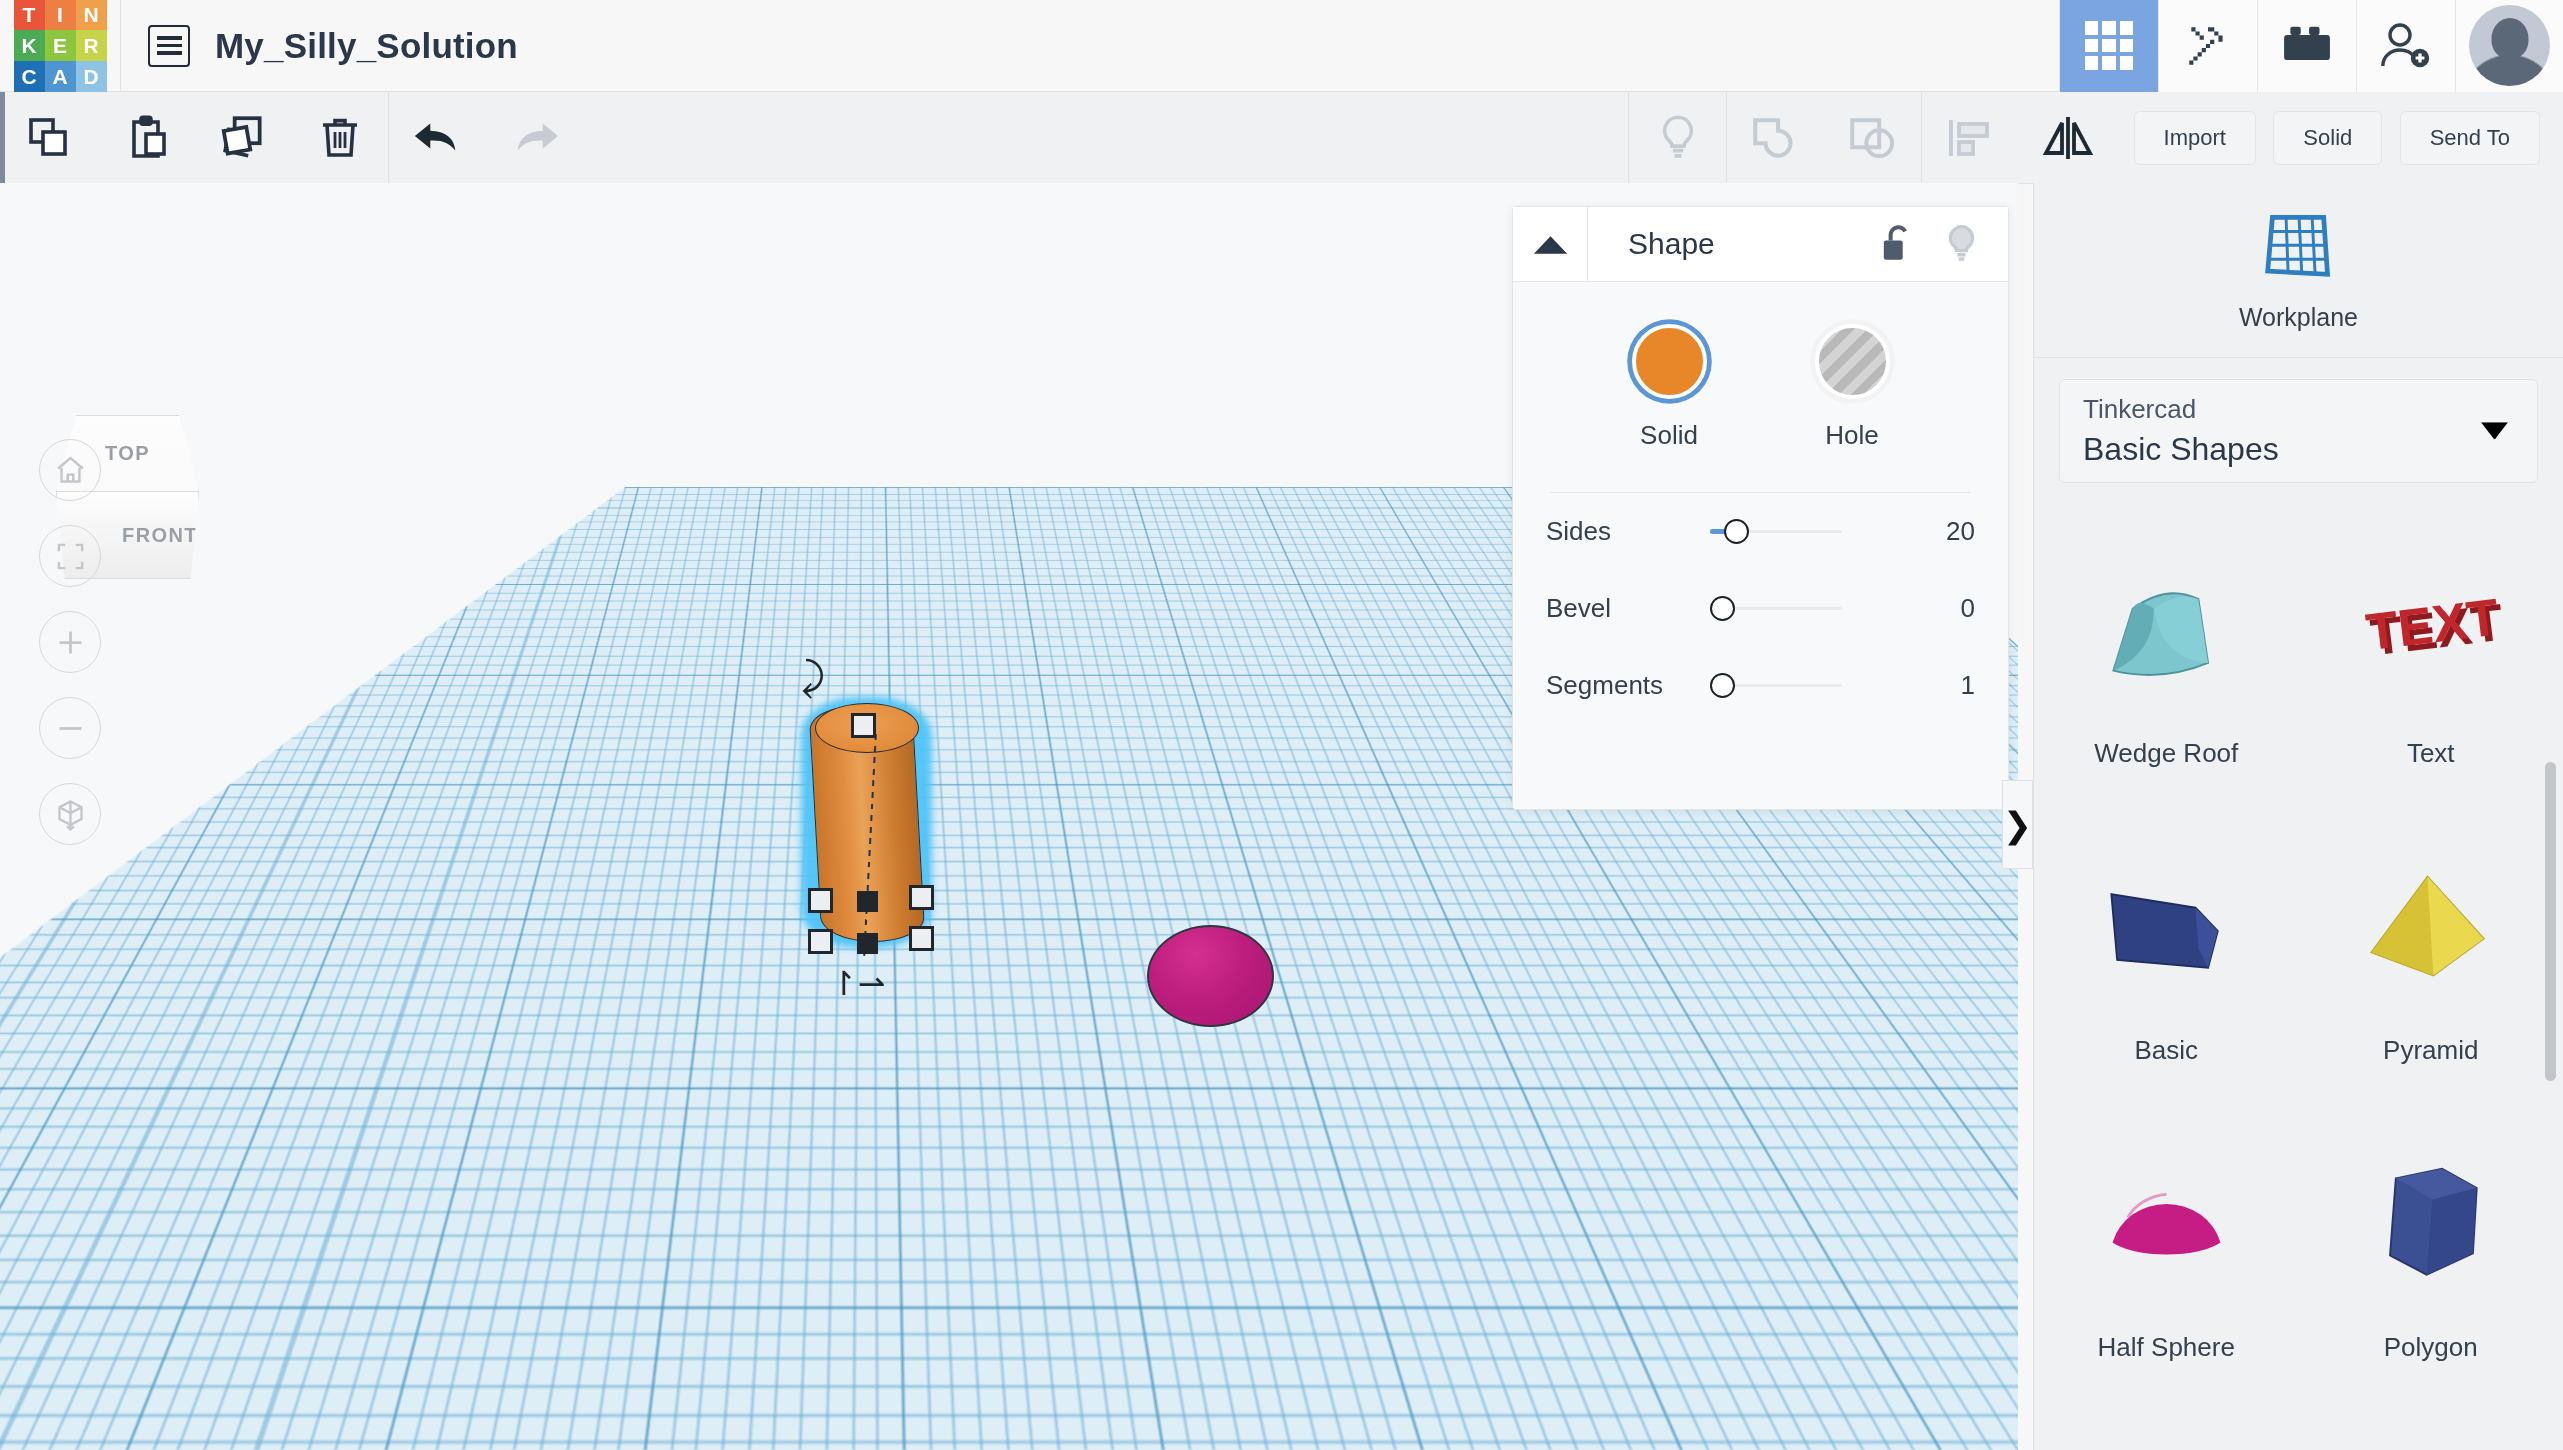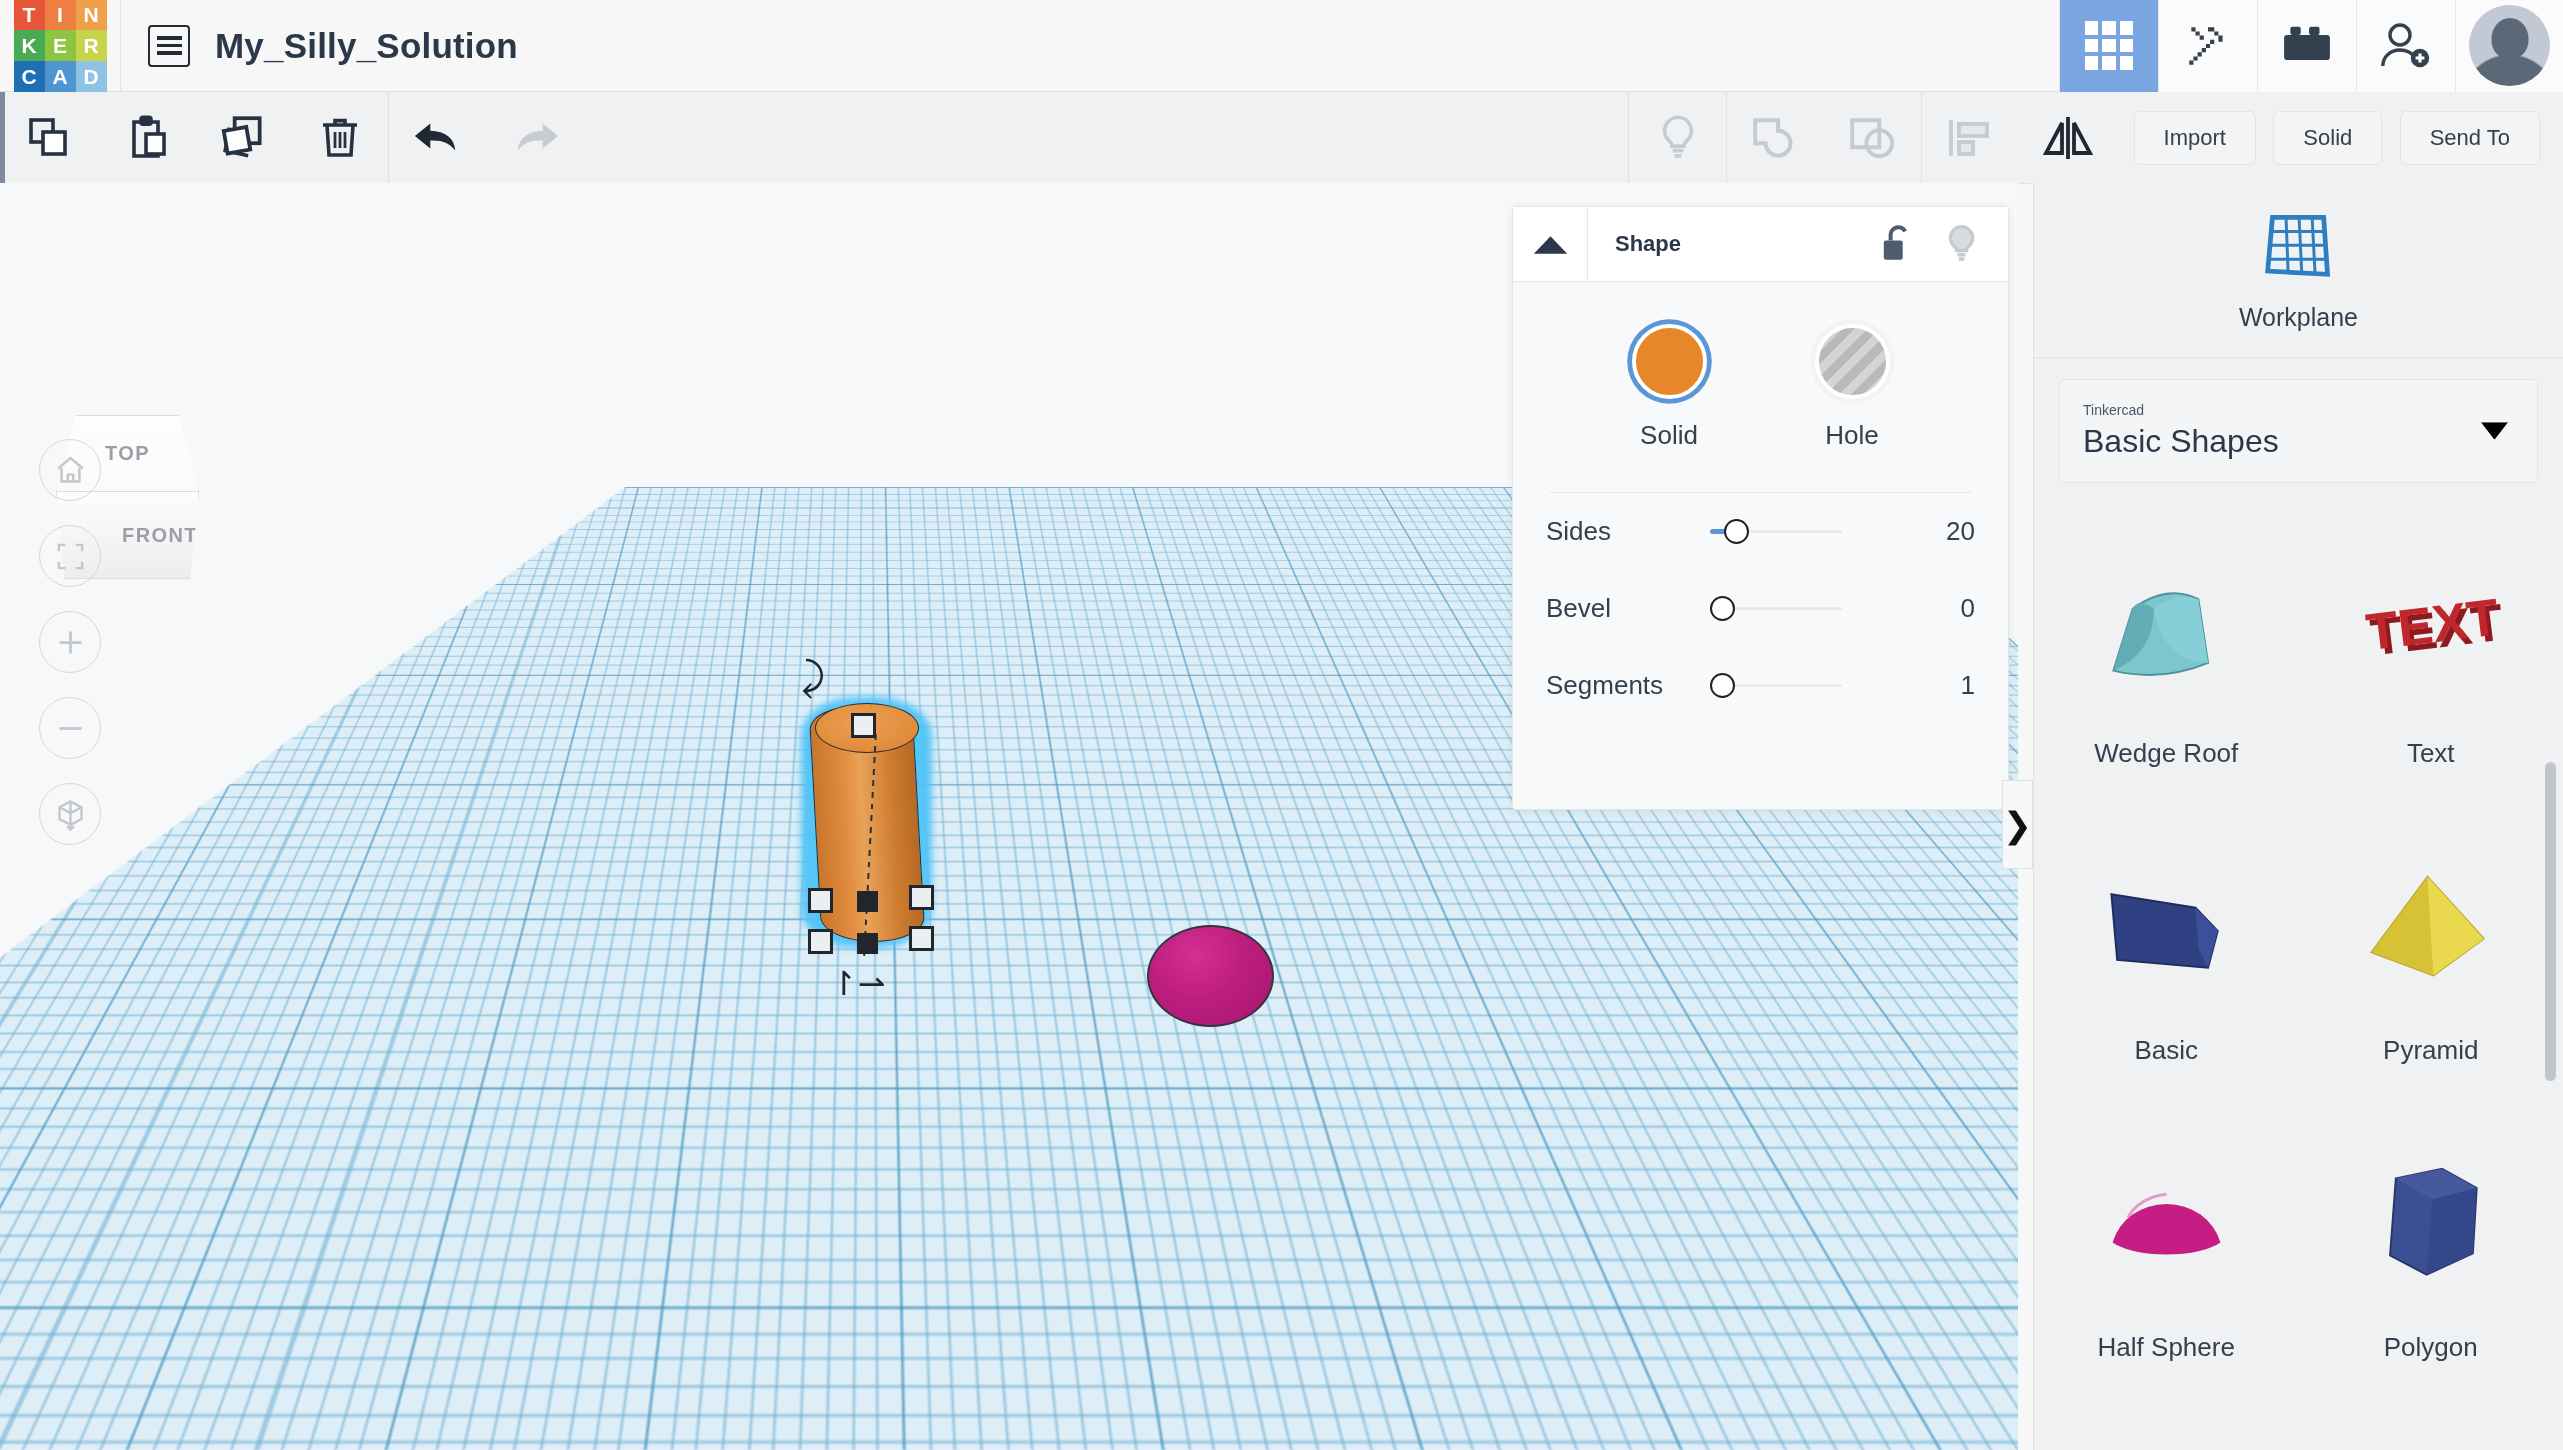--- a/index.html
+++ b/index.html
@@ -189,21 +189,21 @@
     box-shadow: 0 1.9px 9.7px rgba(0,0,0,.07);
   }
   #insp-head {
     height:75px; background:#fff; border-bottom:1px solid #e4e6ea;
     display:flex; align-items:center;
   }
   #insp-collapse {
     width:75px; height:75px; display:flex; align-items:center; justify-content:center;
     border-right:1px solid #e4e6ea;
   }
-  #insp-title { font-size:22px; font-weight:700; margin-left:27px; color:#2b3849; }
+  #insp-title { font-size:30px; font-weight:400; margin-left:40px; color:#2b3849; }
   #insp-head-icons { margin-left:auto; display:flex; align-items:center; gap:27px; padding-right:29px; }
   #solidhole {
     display:flex; justify-content:center; gap:108px; padding-top:42px;
   }
   .sh-item { display:flex; flex-direction:column; align-items:center; gap:21px; }
   .sh-circle { width:75px; height:75px; border-radius:50%; }
   .sh-solid {
     background:#e8862a; border:4.8px solid #fff;
     box-shadow: 0 0 0 4.8px #5b96d6;
   }
@@ -246,21 +246,21 @@
     flex:1; display:flex; flex-direction:column; align-items:center; justify-content:center; gap:17.4px;
   }
   .rp-tool-lbl { font-size:25px; color:#33404e; }
   #rp-toolsep { height:1px; background:#e0e2e6; margin:0; }
   #rp-select {
     margin:21px 25px 0; height:104px; background:#f4f5f6;
     border:1px solid #e2e4e8; border-radius:5.8px;
     display:flex; align-items:center; padding:0 23px; position:relative;
   }
   #rp-select-inner { display:flex; flex-direction:column; gap:5.8px; }
-  #rp-select-sub { font-size:14px; color:#4a5668; }
+  #rp-select-sub { font-size:26px; color:#4a5668; }
   #rp-select-main { font-size:32px; color:#2b3849; }
   #rp-caret { position:absolute; right:29px; top:50%; transform:translateY(-50%); }
   #rp-grid {
     margin-top:29px; display:grid; grid-template-columns:1fr 1fr;
     row-gap: 0; column-gap:0;
   }
   .rp-cell {
     height:297px; display:flex; flex-direction:column;
     align-items:center; justify-content:flex-start; padding-top:33px; gap:19.3px;
   }

